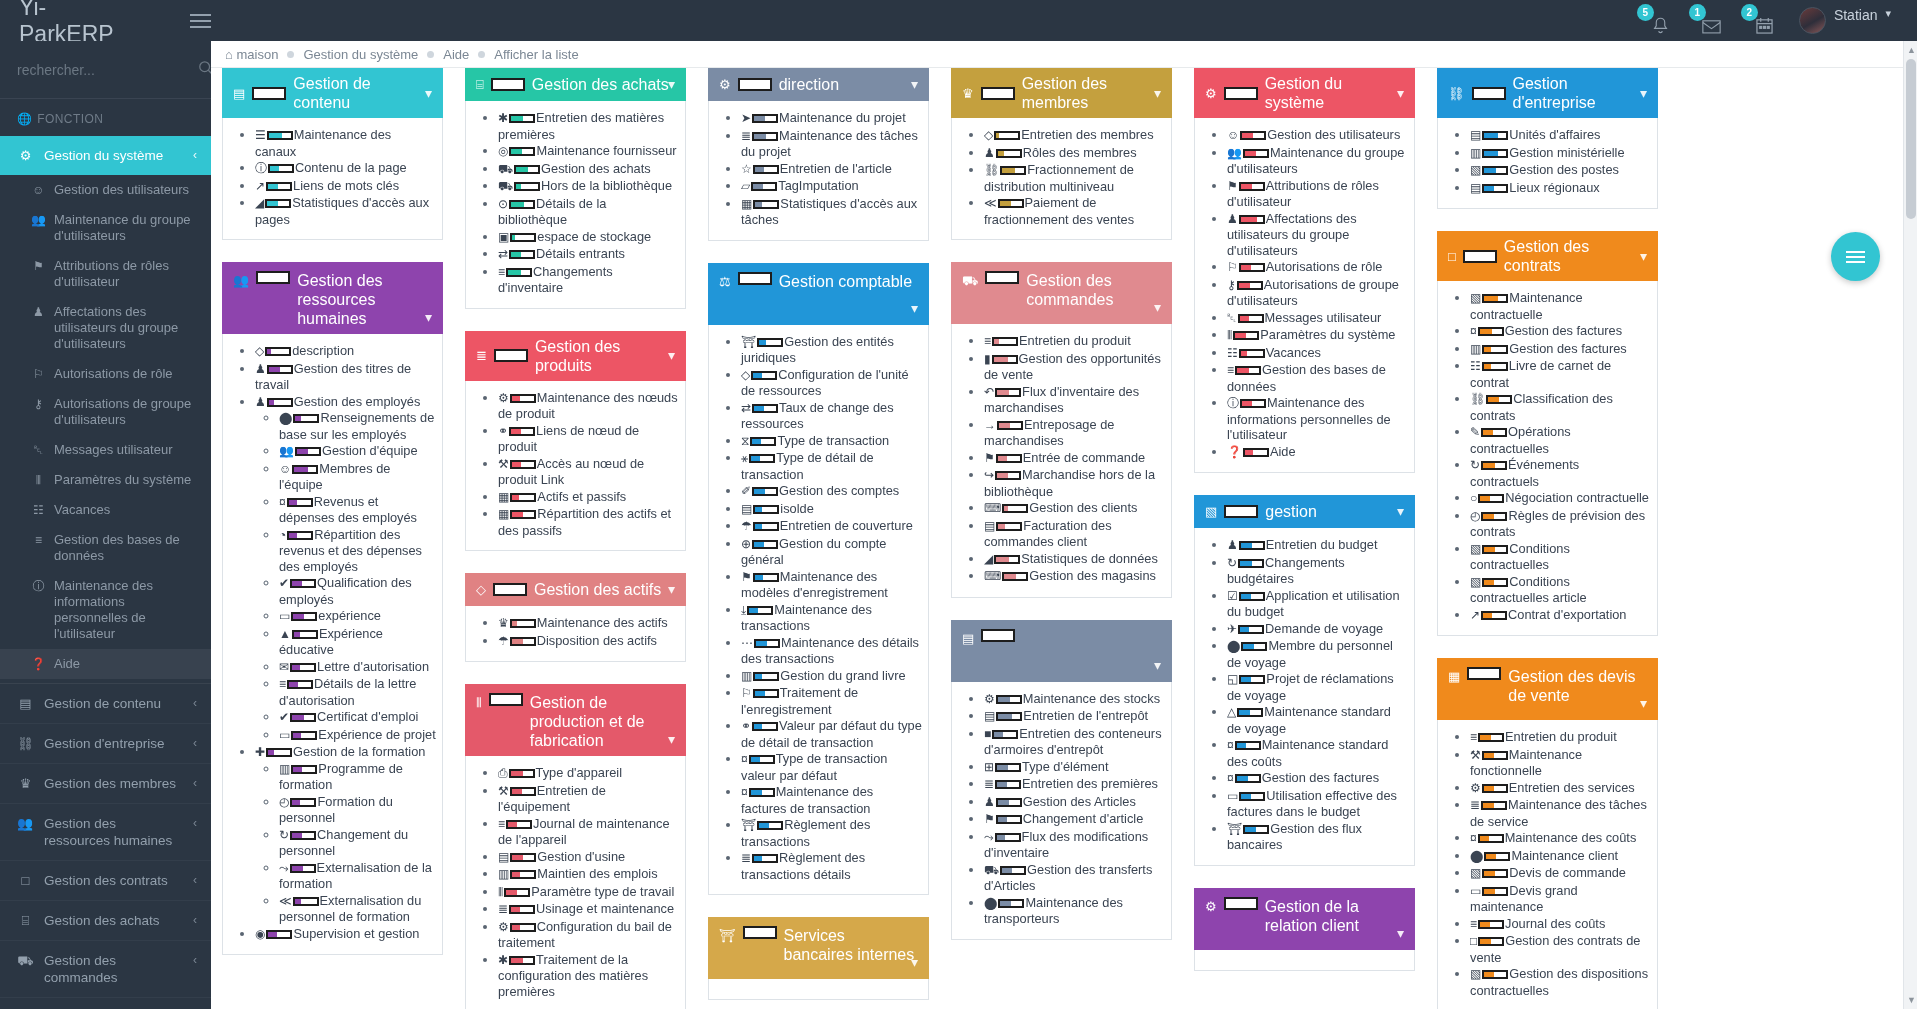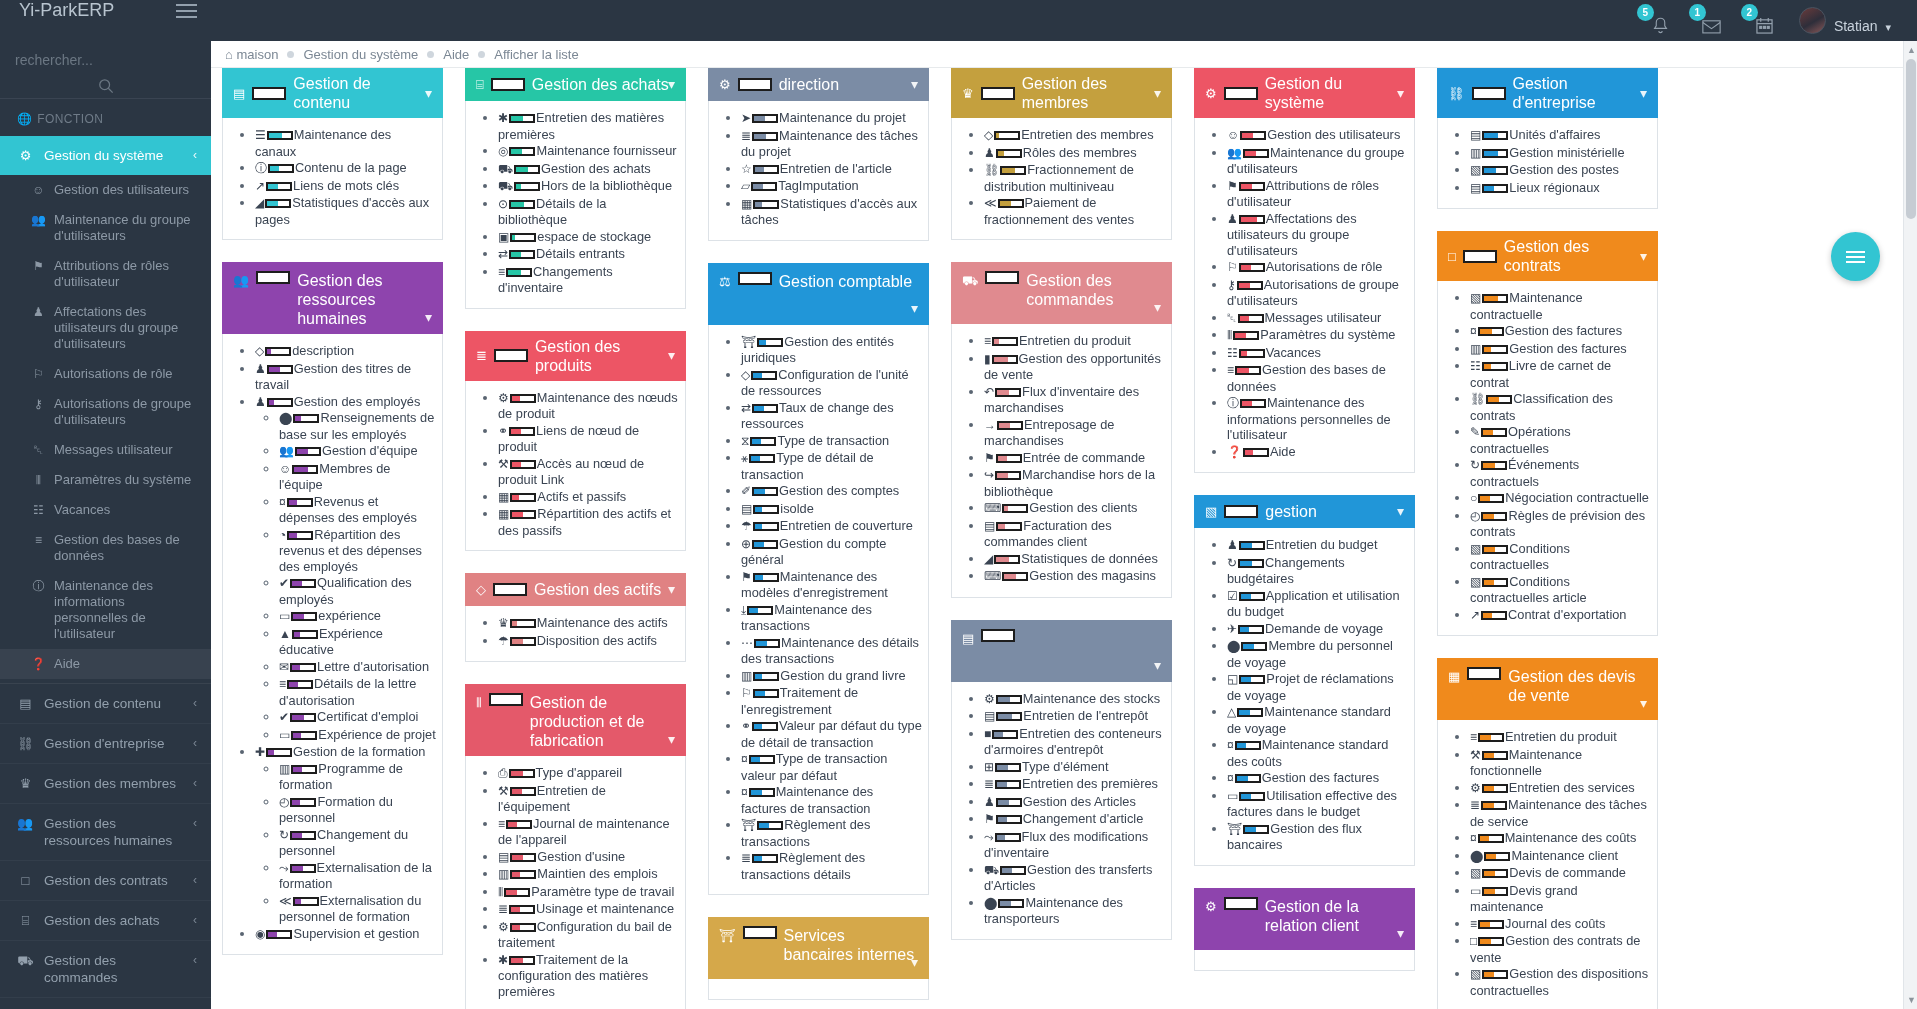--- a/index.html
+++ b/index.html
@@ -9,51 +9,51 @@
     font-family: "Liberation Sans", sans-serif;
     background: #ffffff;
     color: #3a4452;
   }
   
   .topbar {
     position: absolute; top: 0; left: 0; width: 1917px; height: 41px;
     background: #2b3643; display: flex; align-items: center;
   }
   .brand-area {
-    width: 211px; height: 41px; display: flex; align-items: flex-start;
-    padding-left: 19px; color: #b8c4cf; font-size: 18px;
+    width: 211px; height: 41px; display: flex; align-items: center;
+    padding-left: 19px; color: #b8c4cf; font-size: 23px;
   }
   .hamburger { margin-left: 62px; cursor: pointer; }
   .hamburger span { display: block; width: 21px; height: 2px; background: #93a0ad; margin: 4px 0; }
   .topbar-spacer { flex: 1; }
   .topbar-right { display: flex; align-items: center; gap: 26px; padding-right: 26px; }
   .icon-badge { position: relative; width: 26px; height: 26px; color: #93a0ad; }
   .icon-badge svg { position: absolute; bottom: 0; right: 0; }
   .badge {
     position: absolute; top: -4px; left: -6px;
     background: #32c5d2; color: #fff; border-radius: 50%;
     width: 17px; height: 17px; font-size: 10px;
     display: flex; align-items: center; justify-content: center;
     font-weight: bold;
   }
-  .user-chip { display: flex; align-items: flex-end; gap: 8px; color: #c9d3dd; font-size: 14px; cursor: pointer; }
+  .user-chip { display: flex; align-items: flex-start; gap: 8px; color: #c9d3dd; font-size: 14px; cursor: pointer; }
   .avatar {
     width: 27px; height: 27px; border-radius: 50%;
     background: linear-gradient(150deg,#6b3b3b 0%,#2e2e3a 55%,#8a5858 100%);
     border: 1px solid #4a5360;
   }
   .caret-dn { font-size: 11px; }
   
   .sidebar {
     position: absolute; top: 41px; left: 0; width: 211px; height: 968px;
     background: #2b3643; overflow: hidden;
   }
   .search-wrap {
     height: 58px; display: flex; align-items: center;
-    padding: 0 17px; border-bottom: 1px solid #3a4452; flex-direction: column;
+    padding: 0 17px; border-bottom: 1px solid #3a4452;
   }
   .search-input {
     flex: 1; background: transparent; border: none; outline: none;
     color: #7b8794; font-size: 14px; font-family: "Liberation Sans", sans-serif;
   }
   .search-input::placeholder { color: #6b7783; }
   .search-ic { color: #6b7783; }
   .nav-section {
     padding: 13px 17px 10px 17px; color: #6f7b88; font-size: 12px;
     letter-spacing: .4px; display: flex; align-items: center; gap: 5px;

